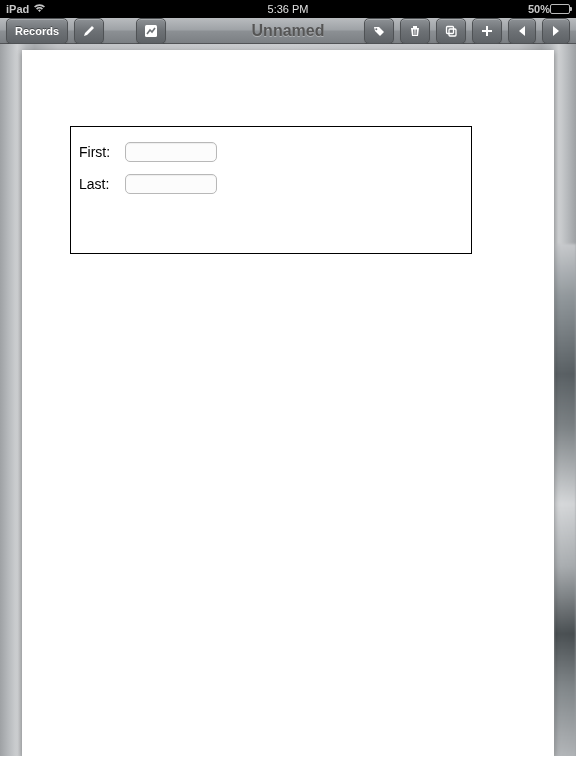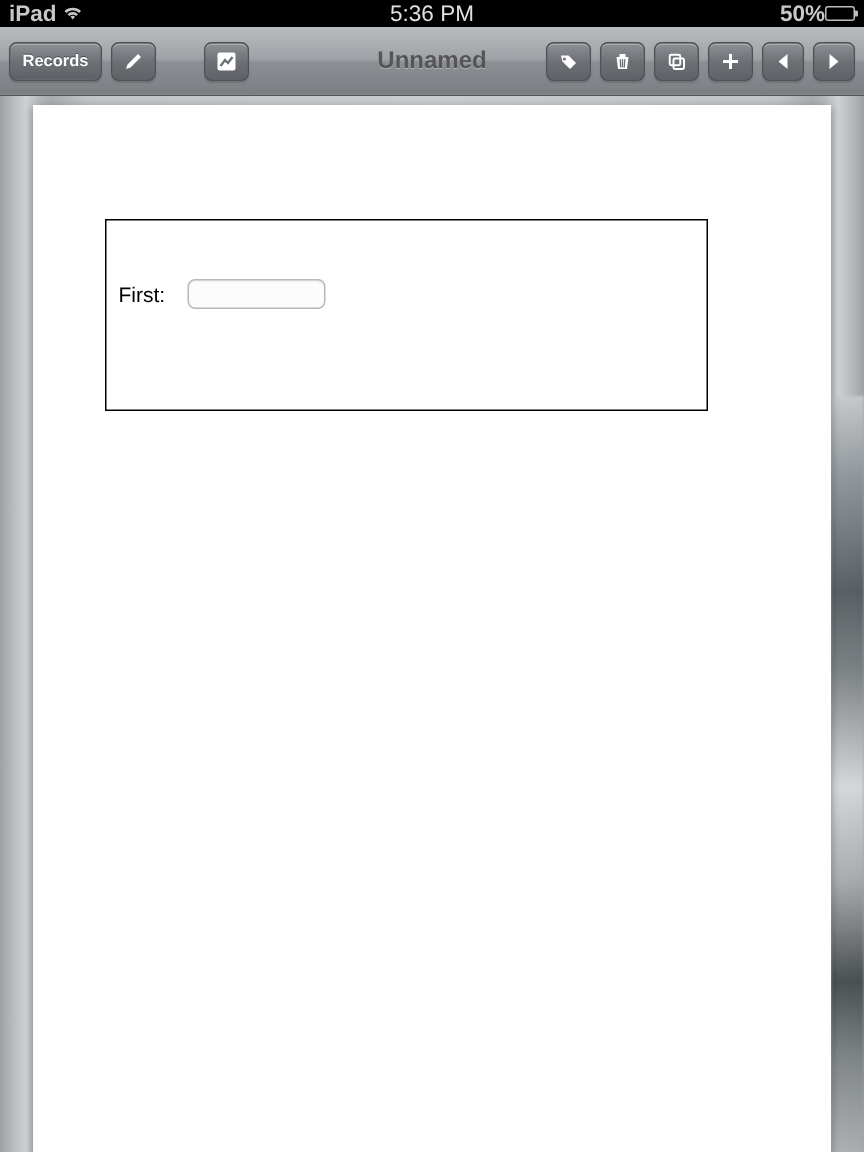--- a/index.html
+++ b/index.html
@@ -3,21 +3,21 @@
 <meta charset="utf-8">
 <style>
   * { box-sizing: border-box; margin: 0; padding: 0; }
   html, body { width: 576px; height: 768px; overflow: hidden; font-family: -apple-system, Helvetica, Arial, sans-serif; }
 
   
   .status-bar {
     height: 18px;
     background: #000;
     color: #c8c8c8;
-    font-size: 15px;
+    font-size: 11px;
     display: flex;
     align-items: center;
     justify-content: space-between;
     padding: 0 6px;
     position: relative;
     font-weight: 600;
   }
   .status-left { display: flex; align-items: center; gap: 4px; }
   .status-center {
     position: absolute; left: 50%; transform: translateX(-50%);
@@ -30,21 +30,21 @@
     position: relative; display: inline-block;
   }
   .battery-shell::after {
     content: ""; position: absolute; right: -3px; top: 2px; width: 2px; height: 4px;
     background: #bbb; border-radius: 0 1px 1px 0;
   }
   .battery-fill { height: 100%; background: #ddd; width: 50%; }
 
   
   .toolbar {
-    height: 46px;
+    height: 26px;
     background: linear-gradient(#b9bcbf 0%, #9ea2a6 48%, #8c9094 52%, #7b7f83 100%);
     border-bottom: 1px solid #515356;
     display: flex;
     align-items: center;
     padding: 0 6px;
     position: relative;
   }
   .toolbar-title {
     position: absolute; left: 50%; transform: translateX(-50%);
     color: #555; font-weight: 700; font-size: 16px;
@@ -96,21 +96,21 @@
 
   
   .form-box {
     position: absolute;
     top: 76px; left: 48px; width: 402px; height: 128px;
     border: 1.5px solid #000;
     padding: 10px 8px;
     font-size: 14px;
     color: #000;
   }
-  .form-row { display: flex; align-items: center; height: 30px; margin-bottom: 2px; margin-top: 24px; }
+  .form-row { display: flex; align-items: center; height: 30px; margin-bottom: 2px; }
   .form-label { width: 46px; }
   .form-input {
     height: 20px; width: 92px;
     border: 1px solid #b8b8b8;
     border-radius: 5px;
     background: #fcfcfc;
     box-shadow: inset 0 1px 1px rgba(0,0,0,0.06);
     font-size: 12px; padding: 0 4px;
   }
   .form-input.wide { width: 122px; }
@@ -213,17 +213,21 @@
   <div class="right-edge-blur"></div>
 
   <div class="page">
     <div class="form-box">
 
       <div class="form-row">
         <span class="form-label">First:</span>
         <input class="form-input" type="text" value="" style="">
       </div>
 
+      <div class="form-row">
+        <span class="form-label">Last:</span>
+        <input class="form-input" type="text" value="" style="">
+      </div>
 
 
     </div>
   </div>
 </div>
 
 </body></html>

